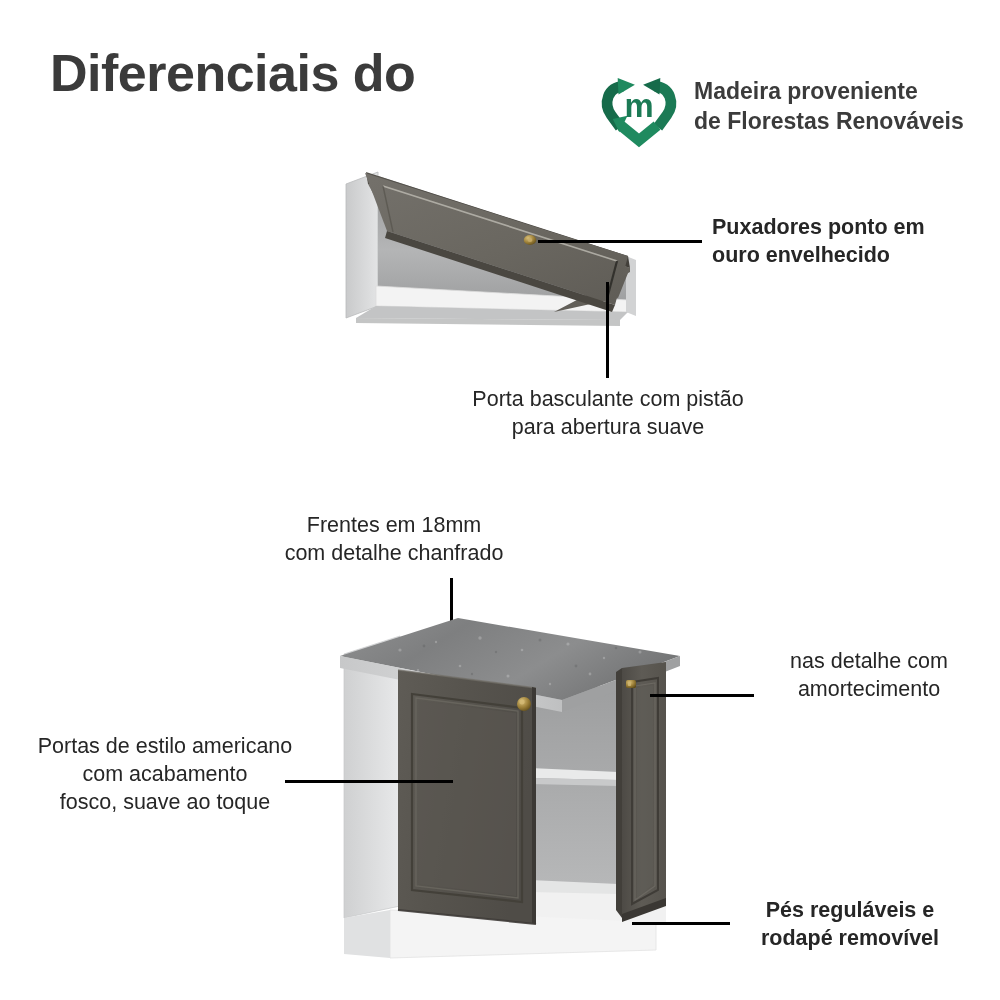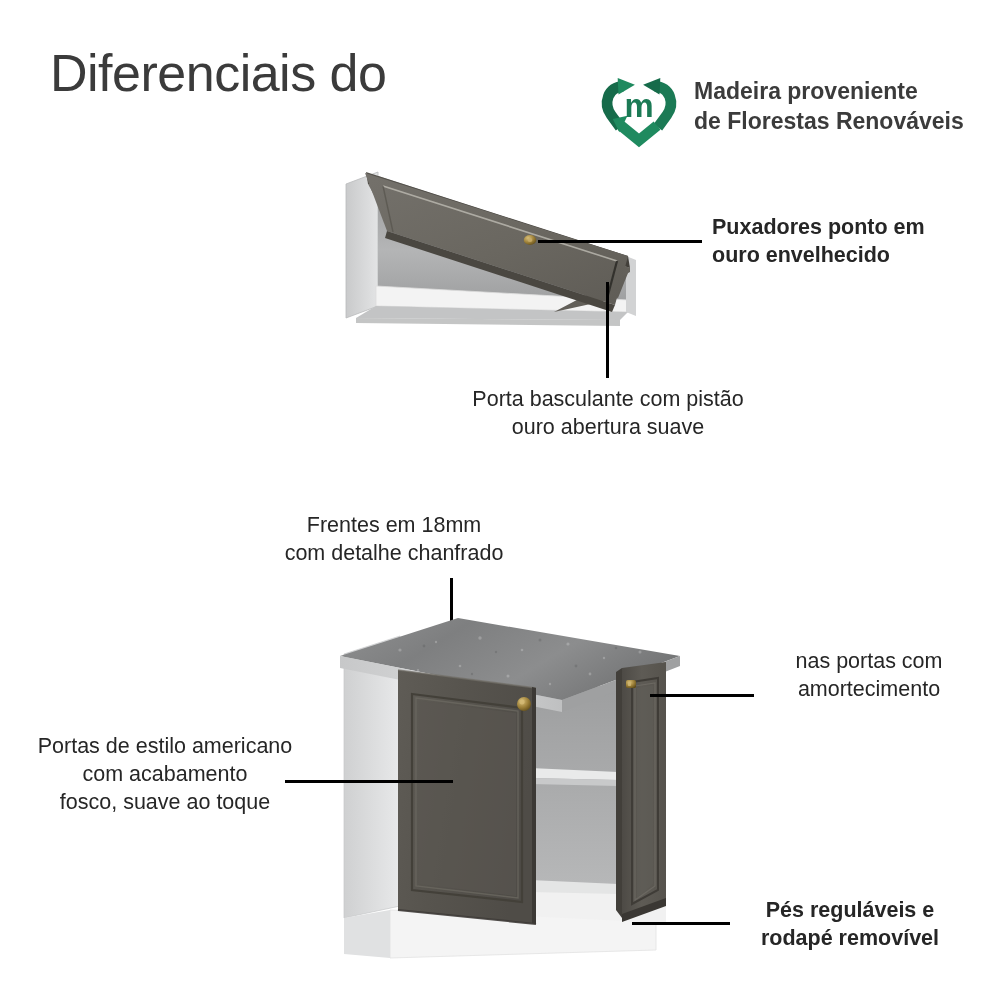--- a/index.html
+++ b/index.html
@@ -16,21 +16,21 @@
     color: #3a3a3a;
   }
 
   
   #page-title {
     position: absolute;
     left: 50px;
     top: 44px;
     width: 460px;
     font-size: 52px;
-    font-weight: normal;
+    font-weight: bold;
     line-height: 1.12;
     color: #3b3b3b;
     letter-spacing: -0.5px;
   }
 
   
   #eco-logo {
     position: absolute;
     left: 598px;
     top: 58px;
@@ -186,21 +186,21 @@
 
 <div class="callout c-left" style="left:712px; top:214px; width:250px;">
   <div>Puxadores ponto em</div>
   <div>ouro envelhecido</div>
 </div>
 
 <div class="lead lead-v" style="left:606px; top:282px; height:96px;"></div>
 
 <div class="callout c-center" style="left:430px; top:386px; width:356px;">
   <div>Porta basculante com pistão</div>
-  <div>ouro abertura suave</div>
+  <div>para abertura suave</div>
 </div>
 
 <div class="callout c-center" style="left:258px; top:512px; width:272px;">
   <div>Frentes em 18mm</div>
   <div>com detalhe chanfrado</div>
 </div>
 
 <div class="lead lead-v" style="left:450px; top:578px; height:116px;"></div>
 
 <div id="base-cabinet">
@@ -317,21 +317,21 @@
     <polygon points="282,296 326,280 326,288 282,304" fill="#3a3733"></polygon>
 
     <rect x="286" y="62" width="10" height="8" rx="1.6" fill="url(#knobGoldB)"></rect>
     <rect x="288" y="64" width="3" height="4" rx="0.8" fill="#cdb471" opacity="0.9"></rect>
   </svg>
 </div>
 
 <div class="lead lead-h" style="left:650px; top:694px; width:104px;"></div>
 
 <div class="callout c-center" style="left:756px; top:648px; width:226px;">
-  <div>nas portas com</div>
+  <div>nas detalhe com</div>
   <div>amortecimento</div>
 </div>
 
 <div class="lead lead-h" style="left:285px; top:780px; width:168px;"></div>
 
 <div class="callout c-center" style="left:22px; top:733px; width:286px;">
   <div>Portas de estilo americano</div>
   <div>com acabamento</div>
   <div>fosco, suave ao toque</div>
 </div>

